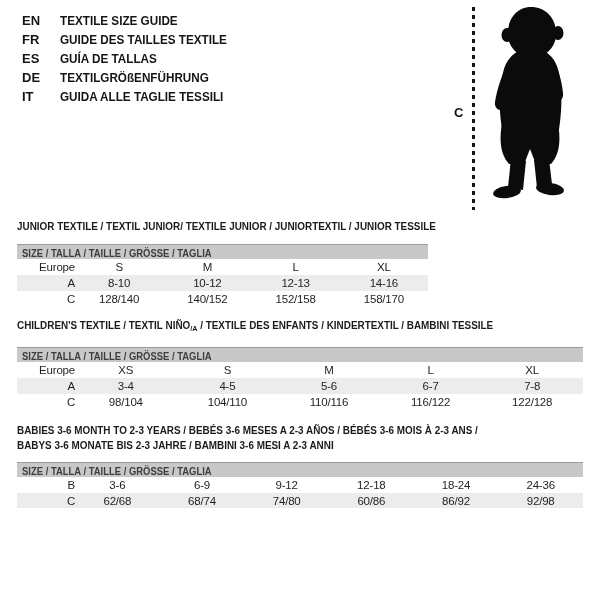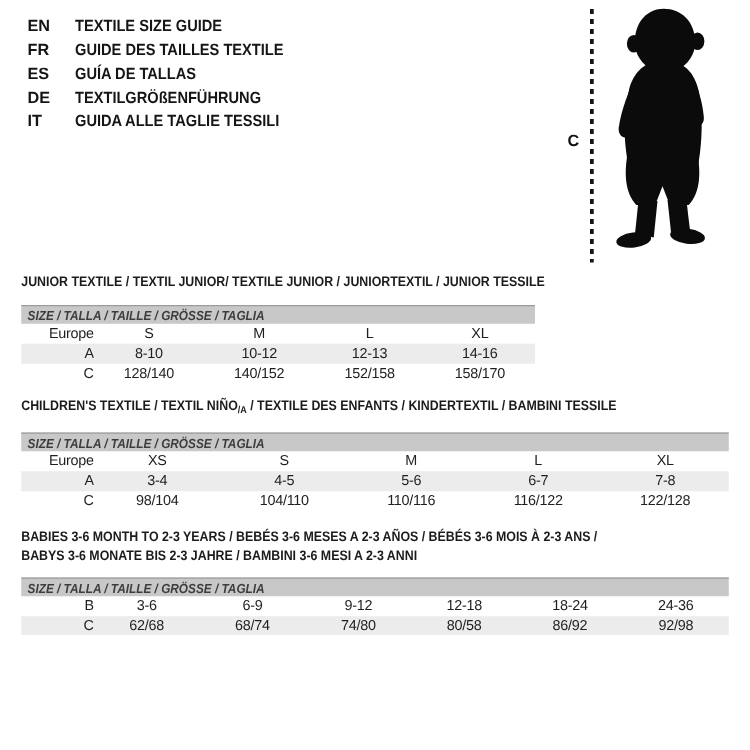--- a/index.html
+++ b/index.html
@@ -24,21 +24,21 @@
   
   section{position:absolute;left:17px;}
   #sec1{top:216px;width:411px;}
   #sec2{top:315px;width:566px;}
   #sec3{top:423px;width:566px;}
   .sec-title{font-size:11px;font-weight:700;color:#1b1b1b;line-height:13px;white-space:nowrap;}
   #sec1 .sec-title{margin-bottom:11px;}
   #sec2 .sec-title{margin-bottom:12px;}
   #sec3 .sec-title{line-height:15px;margin-bottom:9px;}
   .sub{font-size:8px;vertical-align:-2px;}
-  .size-bar{height:15px;line-height:14px;background:#c8c8c8;border-top:1px solid #9c9c9c;padding-left:5px;font-style:italic;}
+  .size-bar{height:15px;line-height:14px;background:#c8c8c8;border-top:1px solid #9c9c9c;padding-left:5px;}
   .size-bar .cond{font-size:10.5px;font-weight:700;color:#3d3d3d;}
   .row{display:grid;height:16px;line-height:16px;font-size:11.5px;letter-spacing:-0.2px;color:#1f1f1f;}
   .t1 .row{grid-template-columns:58px repeat(4,1fr);}
   .t2 .row{grid-template-columns:58px repeat(5,1fr);}
   .t3 .row{grid-template-columns:58px repeat(6,1fr);}
   .alt{background:#ececec;}
   .cell{overflow:hidden;}
   .lbl{text-align:right;padding-left:5px;}
   .val{text-align:center;}
 
@@ -174,21 +174,21 @@
         <span class="cell val">9-12</span>
         <span class="cell val">12-18</span>
         <span class="cell val">18-24</span>
         <span class="cell val">24-36</span>
       </div>
       <div class="row alt">
         <span class="cell lbl">C</span>
         <span class="cell val">62/68</span>
         <span class="cell val">68/74</span>
         <span class="cell val">74/80</span>
-        <span class="cell val">80/58</span>
+        <span class="cell val">60/86</span>
         <span class="cell val">86/92</span>
         <span class="cell val">92/98</span>
       </div>
     </div>
   </section>
 
 
 </div>
 
 </body></html>

